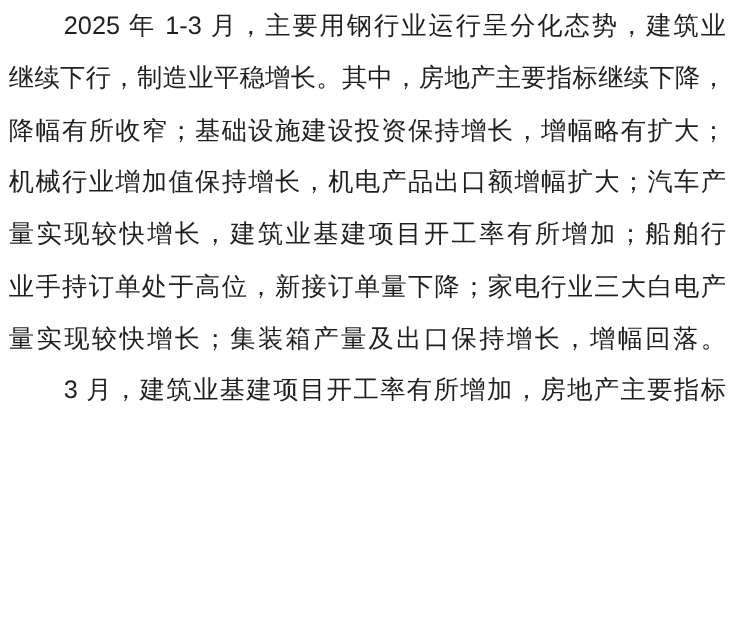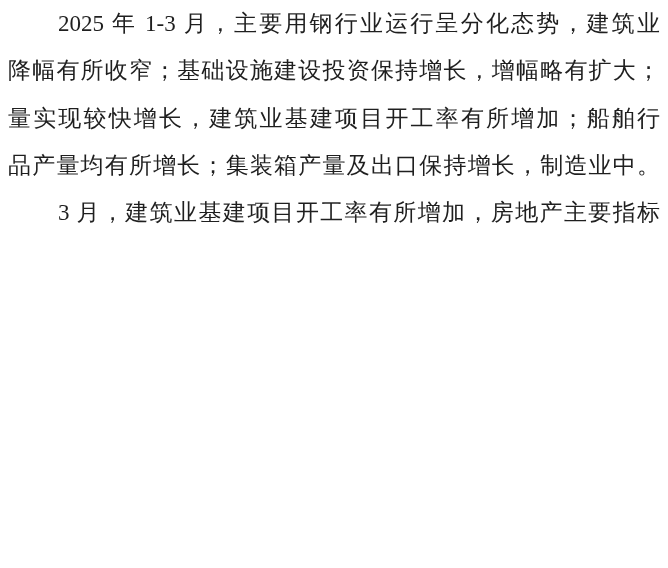--- a/index.html
+++ b/index.html
@@ -10,21 +10,21 @@
     width: 668px;
     height: 568px;
     background: #ffffff;
     overflow: hidden;
   }
   .page {
     box-sizing: border-box;
     width: 668px;
     height: 568px;
     padding: 0 8px;
-    font-family: Liberation Serif, serif;
+    font-family: Liberation Sans, sans-serif;
     font-size: 23px;
     color: #1f1f1f;
   }
   .paragraph {
     margin: 0;
   }
   .line {
     height: 47.33px;
     line-height: 47.33px;
     text-align: justify;
@@ -39,20 +39,23 @@
     text-align-last: left;
     letter-spacing: 1.5px;
   }
 </style>
 </head>
 <body>
 
 <div class="page">
   <div class="paragraph">
     <div class="line indent">2025 年 1-3 月，主要用钢行业运行呈分化态势，建筑业</div>
+    <div class="line">继续下行，制造业平稳增长。其中，房地产主要指标继续下降，</div>
     <div class="line">降幅有所收窄；基础设施建设投资保持增长，增幅略有扩大；</div>
+    <div class="line">机械行业增加值保持增长，机电产品出口额增幅扩大；汽车产</div>
     <div class="line">量实现较快增长，建筑业基建项目开工率有所增加；船舶行</div>
-    <div class="line">品产量均有所增长；集装箱产量及出口保持增长，制造业中。</div>
+    <div class="line">业手持订单处于高位，新接订单量下降；家电行业三大白电产</div>
+    <div class="line">量实现较快增长；集装箱产量及出口保持增长，增幅回落。</div>
   </div>
   <div class="paragraph">
     <div class="line indent">3 月，建筑业基建项目开工率有所增加，房地产主要指标</div>
   </div>
 </div>
 
 </body></html>

